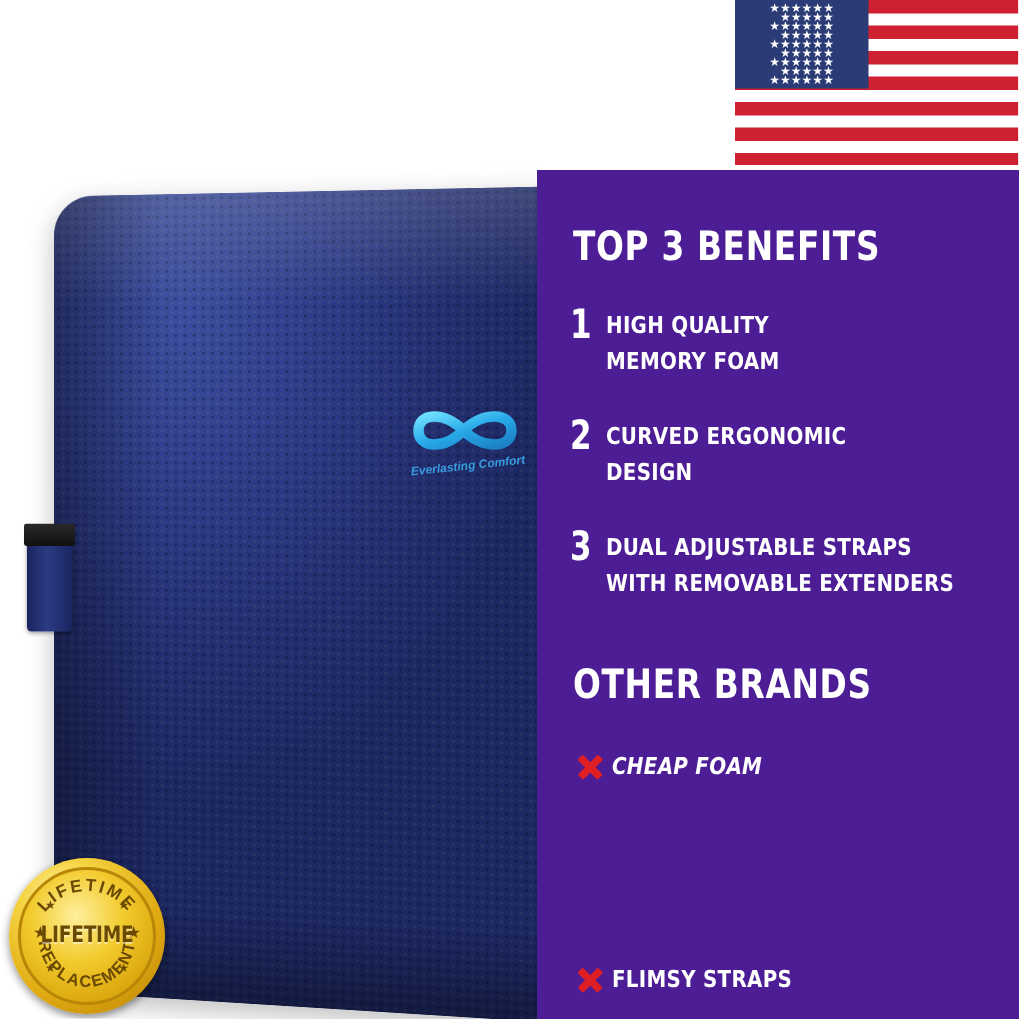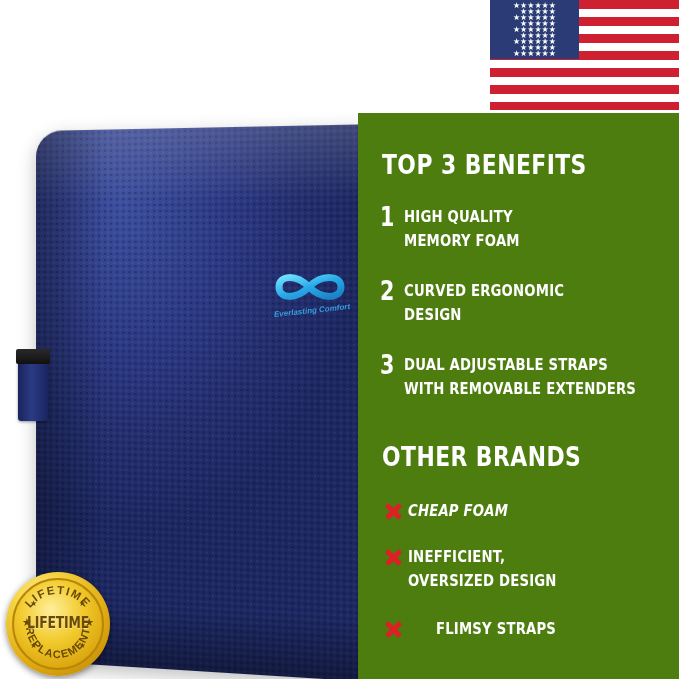--- a/index.html
+++ b/index.html
@@ -44,21 +44,21 @@
   .flag .starrow{
     position:absolute;left:0;width:100%;
     display:flex;justify-content:space-around;
     color:#ffffff;font-size:8px;line-height:8px;
   }
   .flag .starrow.odd{padding:0 4%;}
 
   
   .panel{
     position:absolute;left:358px;top:113px;width:321px;height:566px;
-    background:#4d7c0f;
+    background:#4c1d95;
   }
   .panel-heading{
     position:absolute;left:24px;
     color:#ffffff;
     font-weight:bold;
     font-size:27px;line-height:27px;
     letter-spacing:0.5px;
     font-family:"Liberation Sans Narrow","DejaVu Sans Condensed","Liberation Sans",sans-serif;
     transform:scaleX(0.9);transform-origin:left center;
     white-space:nowrap;
@@ -106,21 +106,21 @@
   .con .ctext{
     color:#ffffff;font-weight:bold;
     font-size:15.5px;line-height:24px;
     letter-spacing:0.2px;
     font-family:"Liberation Sans Narrow","DejaVu Sans Condensed","Liberation Sans",sans-serif;
     transform:scaleX(0.95);transform-origin:left top;
     white-space:pre-line;
   }
   #con-0{top:386px;font-style:italic;}
   #con-1{top:432px;}
-  #con-2{top:504px;gap:28px;}
+  #con-2{top:528px;}
 
   
   .cushion-wrap{position:absolute;left:0;top:110px;width:360px;height:569px;overflow:hidden;}
   .cushion{
     position:absolute;left:36px;top:21px;width:330px;height:530px;
     background:
       radial-gradient(ellipse 70% 60% at 26% 14%, #3c4e9e 0%, #2d3b86 42%, #232f70 72%, #1d2862 100%);
     border-radius:26px 10px 6px 10px;
     transform:perspective(900px) rotateY(-8deg) skewY(1.2deg);
     transform-origin:left center;
@@ -335,28 +335,20 @@
 
     <div class="panel-heading" id="heading-other">OTHER BRANDS</div>
 
     <div class="con" id="con-0">
       <div class="xicon">
           <span class="a"></span>
           <span class="b"></span>
         </div>
       <div class="ctext">CHEAP FOAM</div>
     </div>
-    <div class="con" id="con-1">
-      <div class="xicon">
-          <span class="a"></span>
-          <span class="b"></span>
-        </div>
-      <div class="ctext">INEFFICIENT,
-OVERSIZED DESIGN</div>
-    </div>
     <div class="con" id="con-2">
       <div class="xicon">
           <span class="a"></span>
           <span class="b"></span>
         </div>
       <div class="ctext">FLIMSY STRAPS</div>
     </div>
 
   </div>
 </div>

